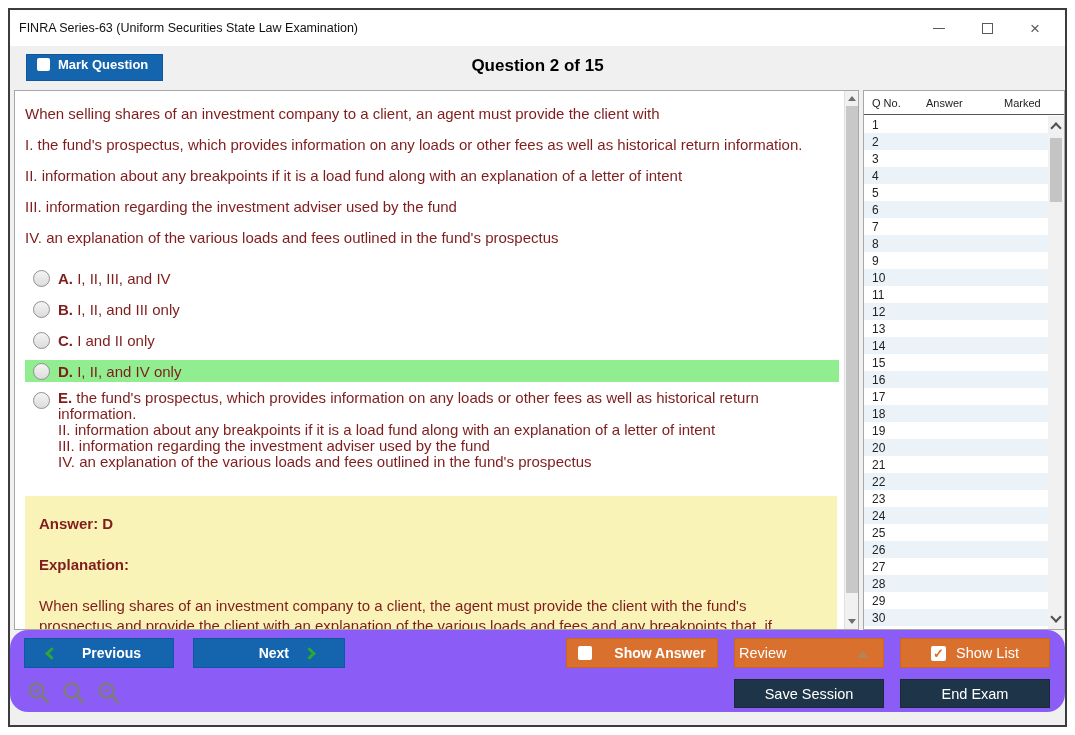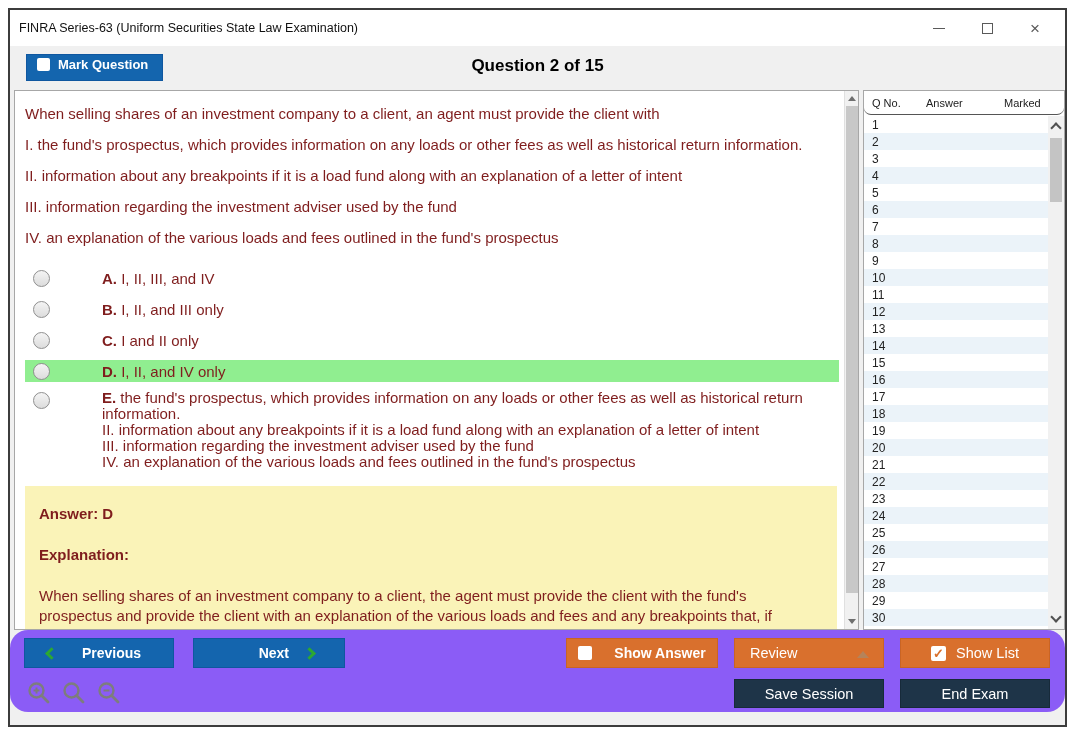--- a/index.html
+++ b/index.html
@@ -20,46 +20,46 @@
   .mark-btn { position:absolute; left:16px; top:8px; height:27px; padding:0 14px 7px 10px; background:#1465AE; color:#fff; font-size:13px; font-weight:bold; display:flex; align-items:center; gap:8px; border:1px solid #0f57a0; }
   .mark-btn .cb { width:13px; height:13px; background:#fff; border-radius:2px; }
   .q-counter { position:absolute; left:0; right:0; top:10px; text-align:center; font-size:17px; font-weight:bold; color:#000; }
 
   
   .content { position:relative; height:540px; }
   .main-panel { position:absolute; left:4px; top:0; width:845px; height:540px; background:#fff; border:1px solid #a7a7a7; overflow:hidden; }
   .main-inner { position:absolute; left:0; top:0; right:14px; bottom:0; padding:14px 0 0 10px; overflow:hidden; font-size:15px; color:#7f1d1d; }
   .statement { margin-bottom:14px; line-height:17px; }
   .options { margin-top:21px; width:814px; }
-  .option { display:flex; align-items:center; margin-bottom:9px; min-height:22px;gap:44px; }
+  .option { display:flex; align-items:center; margin-bottom:9px; min-height:22px; }
   .option.multiline { align-items:flex-start; margin-top:-1px; }
   .option.highlighted { background:#90EE90; padding:2px 0; }
   .radio { flex:0 0 17px; width:17px; height:17px; border-radius:50%; border:1px solid #8f8f8f; background:linear-gradient(#f4f4f4,#dcdcdc); margin:0 8px 0 8px; }
   .option.multiline .radio { margin-top:2px; }
   .option-text { line-height:17px; }
   .option.multiline .option-text { line-height:16px; }
   .option-text b { font-weight:bold; }
   .subline { line-height:16px; }
 
-  .answer-box { margin-top:16px; width:812px; background:#FAF3B8; padding:18px 14px 14px 14px; line-height:20px; }
+  .answer-box { margin-top:26px; width:812px; background:#FAF3B8; padding:18px 14px 14px 14px; line-height:20px; }
   .answer-box .ans { font-weight:bold; margin-bottom:21px; }
   .answer-box .expl-label { font-weight:bold; margin-bottom:21px; }
   .answer-box .expl-text { line-height:20px; }
 
   
   .v-scroll { position:absolute; right:0; top:0; bottom:0; width:14px; background:#f1f1f1; border-left:1px solid #e0e0e0; }
   .v-scroll .arr { position:absolute; left:0; width:14px; height:15px; display:flex; align-items:center; justify-content:center; }
   .v-scroll .arr.up { top:0; } .v-scroll .arr.down { bottom:0; }
   .tri-up { width:0; height:0; border-left:4px solid transparent; border-right:4px solid transparent; border-bottom:5px solid #6f6f6f; }
   .tri-down { width:0; height:0; border-left:4px solid transparent; border-right:4px solid transparent; border-top:5px solid #6f6f6f; }
   .v-scroll .thumb { position:absolute; left:1px; width:12px; top:15px; bottom:36px; background:#c8c8c8; }
 
   
   .sidebar { position:absolute; left:853px; top:0; width:202px; height:540px; background:#fff; border:1px solid #a7a7a7; }
-  .sb-header { position:relative; height:24px; border-bottom:1px solid #555; font-size:11px; color:#222;border-radius:7px; }
+  .sb-header { position:relative; height:24px; border-bottom:1px solid #555; font-size:11px; color:#222; }
   .sb-header span { position:absolute; top:6px; }
   .sb-col-q { left:8px; } .sb-col-a { left:62px; } .sb-col-m { left:140px; }
   .sb-list { position:absolute; left:0; top:25px; right:16px; bottom:0; overflow:hidden; }
   .qrow { height:17px; display:flex; font-size:12px; color:#222; align-items:center; }
   .qrow.alt { background:#EBF3F9; }
   .qrow .c1 { width:54px; padding-left:8px; } .qrow .c2 { width:78px; } .qrow .c3 { flex:1; }
 
   
   .sb-scroll { position:absolute; right:0; top:25px; bottom:0; width:16px; background:#f1f1f1; }
   .sb-scroll .chev { position:absolute; left:4px; width:8px; height:8px; border:solid #505050; border-width:2px 2px 0 0; }
@@ -71,21 +71,21 @@
   .footer { position:relative; height:82px; background:#8b5cf6;border-radius:18px; }
   .btn { position:absolute; height:30px; display:flex; align-items:center; justify-content:center; font-size:14px; font-weight:bold; color:#fff; cursor:default; }
   .btn-blue { background:#1465AE; border:1px solid #0f57a0; }
   .btn-orange { background:#D9702D; border:1px solid #c96424; }
   .btn-navy { background:#1E3448; border:1px solid #172a3a; }
   .chev-green { width:9px; height:9px; border:solid #2DA832; border-width:3px 3px 0 0; display:inline-block; }
   .chev-left { transform:rotate(-135deg); } .chev-right { transform:rotate(45deg); }
   #btn-previous { left:14px; top:8px; width:150px; gap:26px; justify-content:flex-start; padding-left:22px; }
   #btn-next { left:183px; top:8px; width:152px; justify-content:flex-end; padding-right:30px; gap:16px; }
   #btn-show-answer { left:556px; top:8px; width:152px; gap:22px; }
-  #btn-review { left:724px; top:8px; width:150px; justify-content:flex-start; padding-left:15px; font-weight:normal; font-size:14.5px; }
+  #btn-review { left:724px; top:8px; width:150px; justify-content:flex-start; padding-left:4px; font-weight:normal; font-size:14.5px; }
   #btn-show-list { left:890px; top:8px; width:150px; gap:10px; font-weight:normal; font-size:14.5px; }
   #btn-save-session { left:724px; top:49px; width:150px; height:29px; font-weight:normal; font-size:14.5px; }
   #btn-end-exam { left:890px; top:49px; width:150px; height:29px; font-weight:normal; font-size:14.5px; }
   .cb-white { width:14px; height:14px; background:#fff; border-radius:2px; }
   .cb-checked { width:15px; height:15px; background:#fff; border-radius:2px; color:#D9702D; font-size:13px; font-weight:bold; display:flex; align-items:center; justify-content:center; line-height:15px; }
   .review-arrow { position:absolute; right:14px; top:12px; width:0; height:0; border-left:6px solid transparent; border-right:6px solid transparent; border-bottom:7px solid #b5835a; }
   .zoom-icons { position:absolute; left:16px; top:50px; display:flex; gap:9px; }
   .zoom-icons svg { display:block; }
 </style>
 </head>

